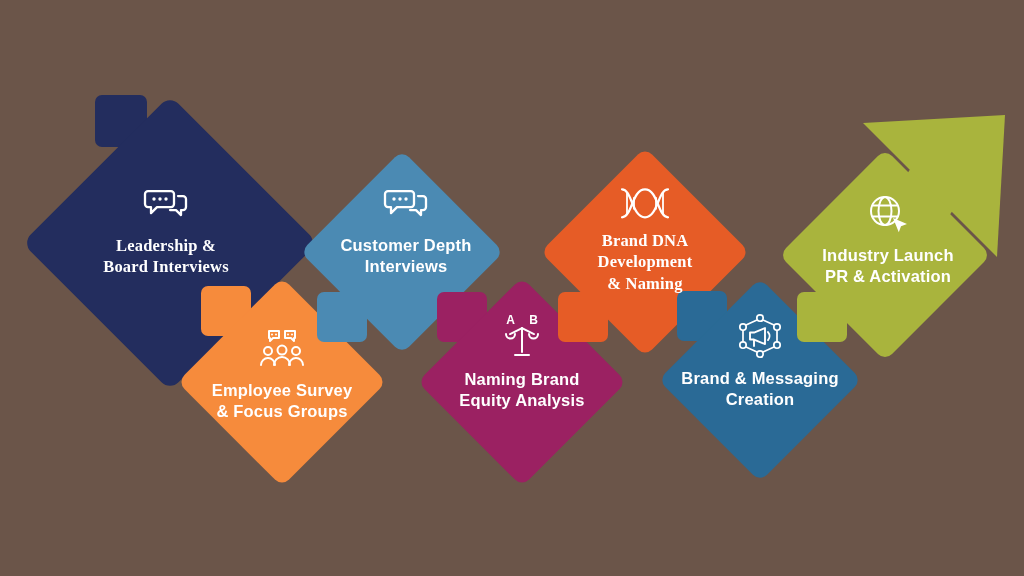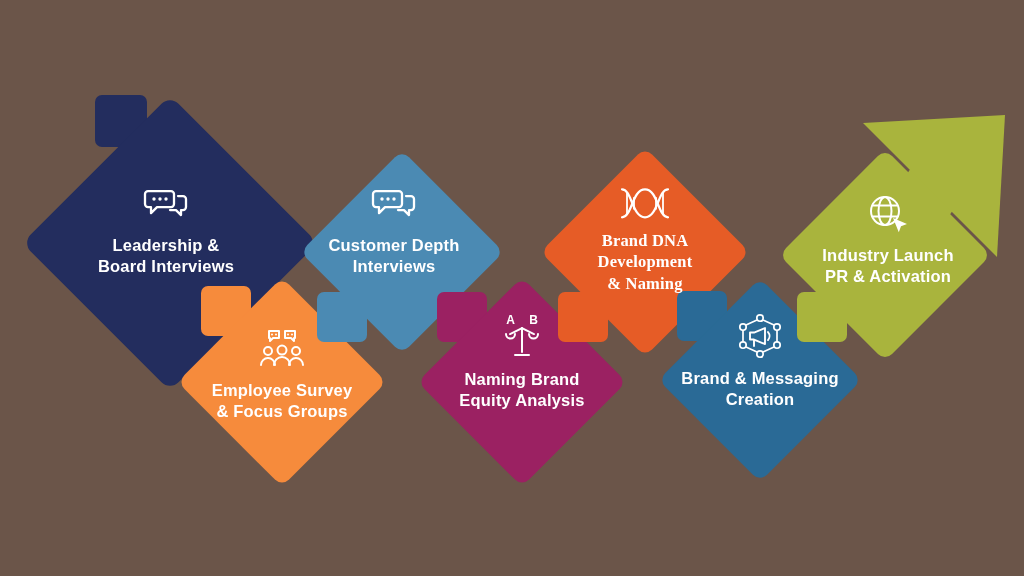--- a/index.html
+++ b/index.html
@@ -36,23 +36,23 @@
     text-align: center;
   }
   .step-label {
     color: #ffffff;
     font-size: 16.5px;
     font-weight: 700;
     line-height: 1.3;
     letter-spacing: 0.2px;
     white-space: pre-line;
   }
-  .s1 { left: 166px; top: 232px; }
+  .s1 { left: 166px; top: 232px; font-family: Liberation Serif, serif; }
   .s2 { left: 282px; top: 376px; }
-  .s3 { left: 394px; top: 232px; }
+  .s3 { left: 406px; top: 232px; }
   .s4 { left: 522px; top: 362px; }
   .s5 { left: 645px; top: 240px; font-family: Liberation Serif, serif; }
   .s6 { left: 760px; top: 362px; align-items: center; }
   .s7 { left: 888px; top: 240px; justify-content: flex-end; }
 </style>
 </head>
 <body>
 
 <div class="stage">
 

